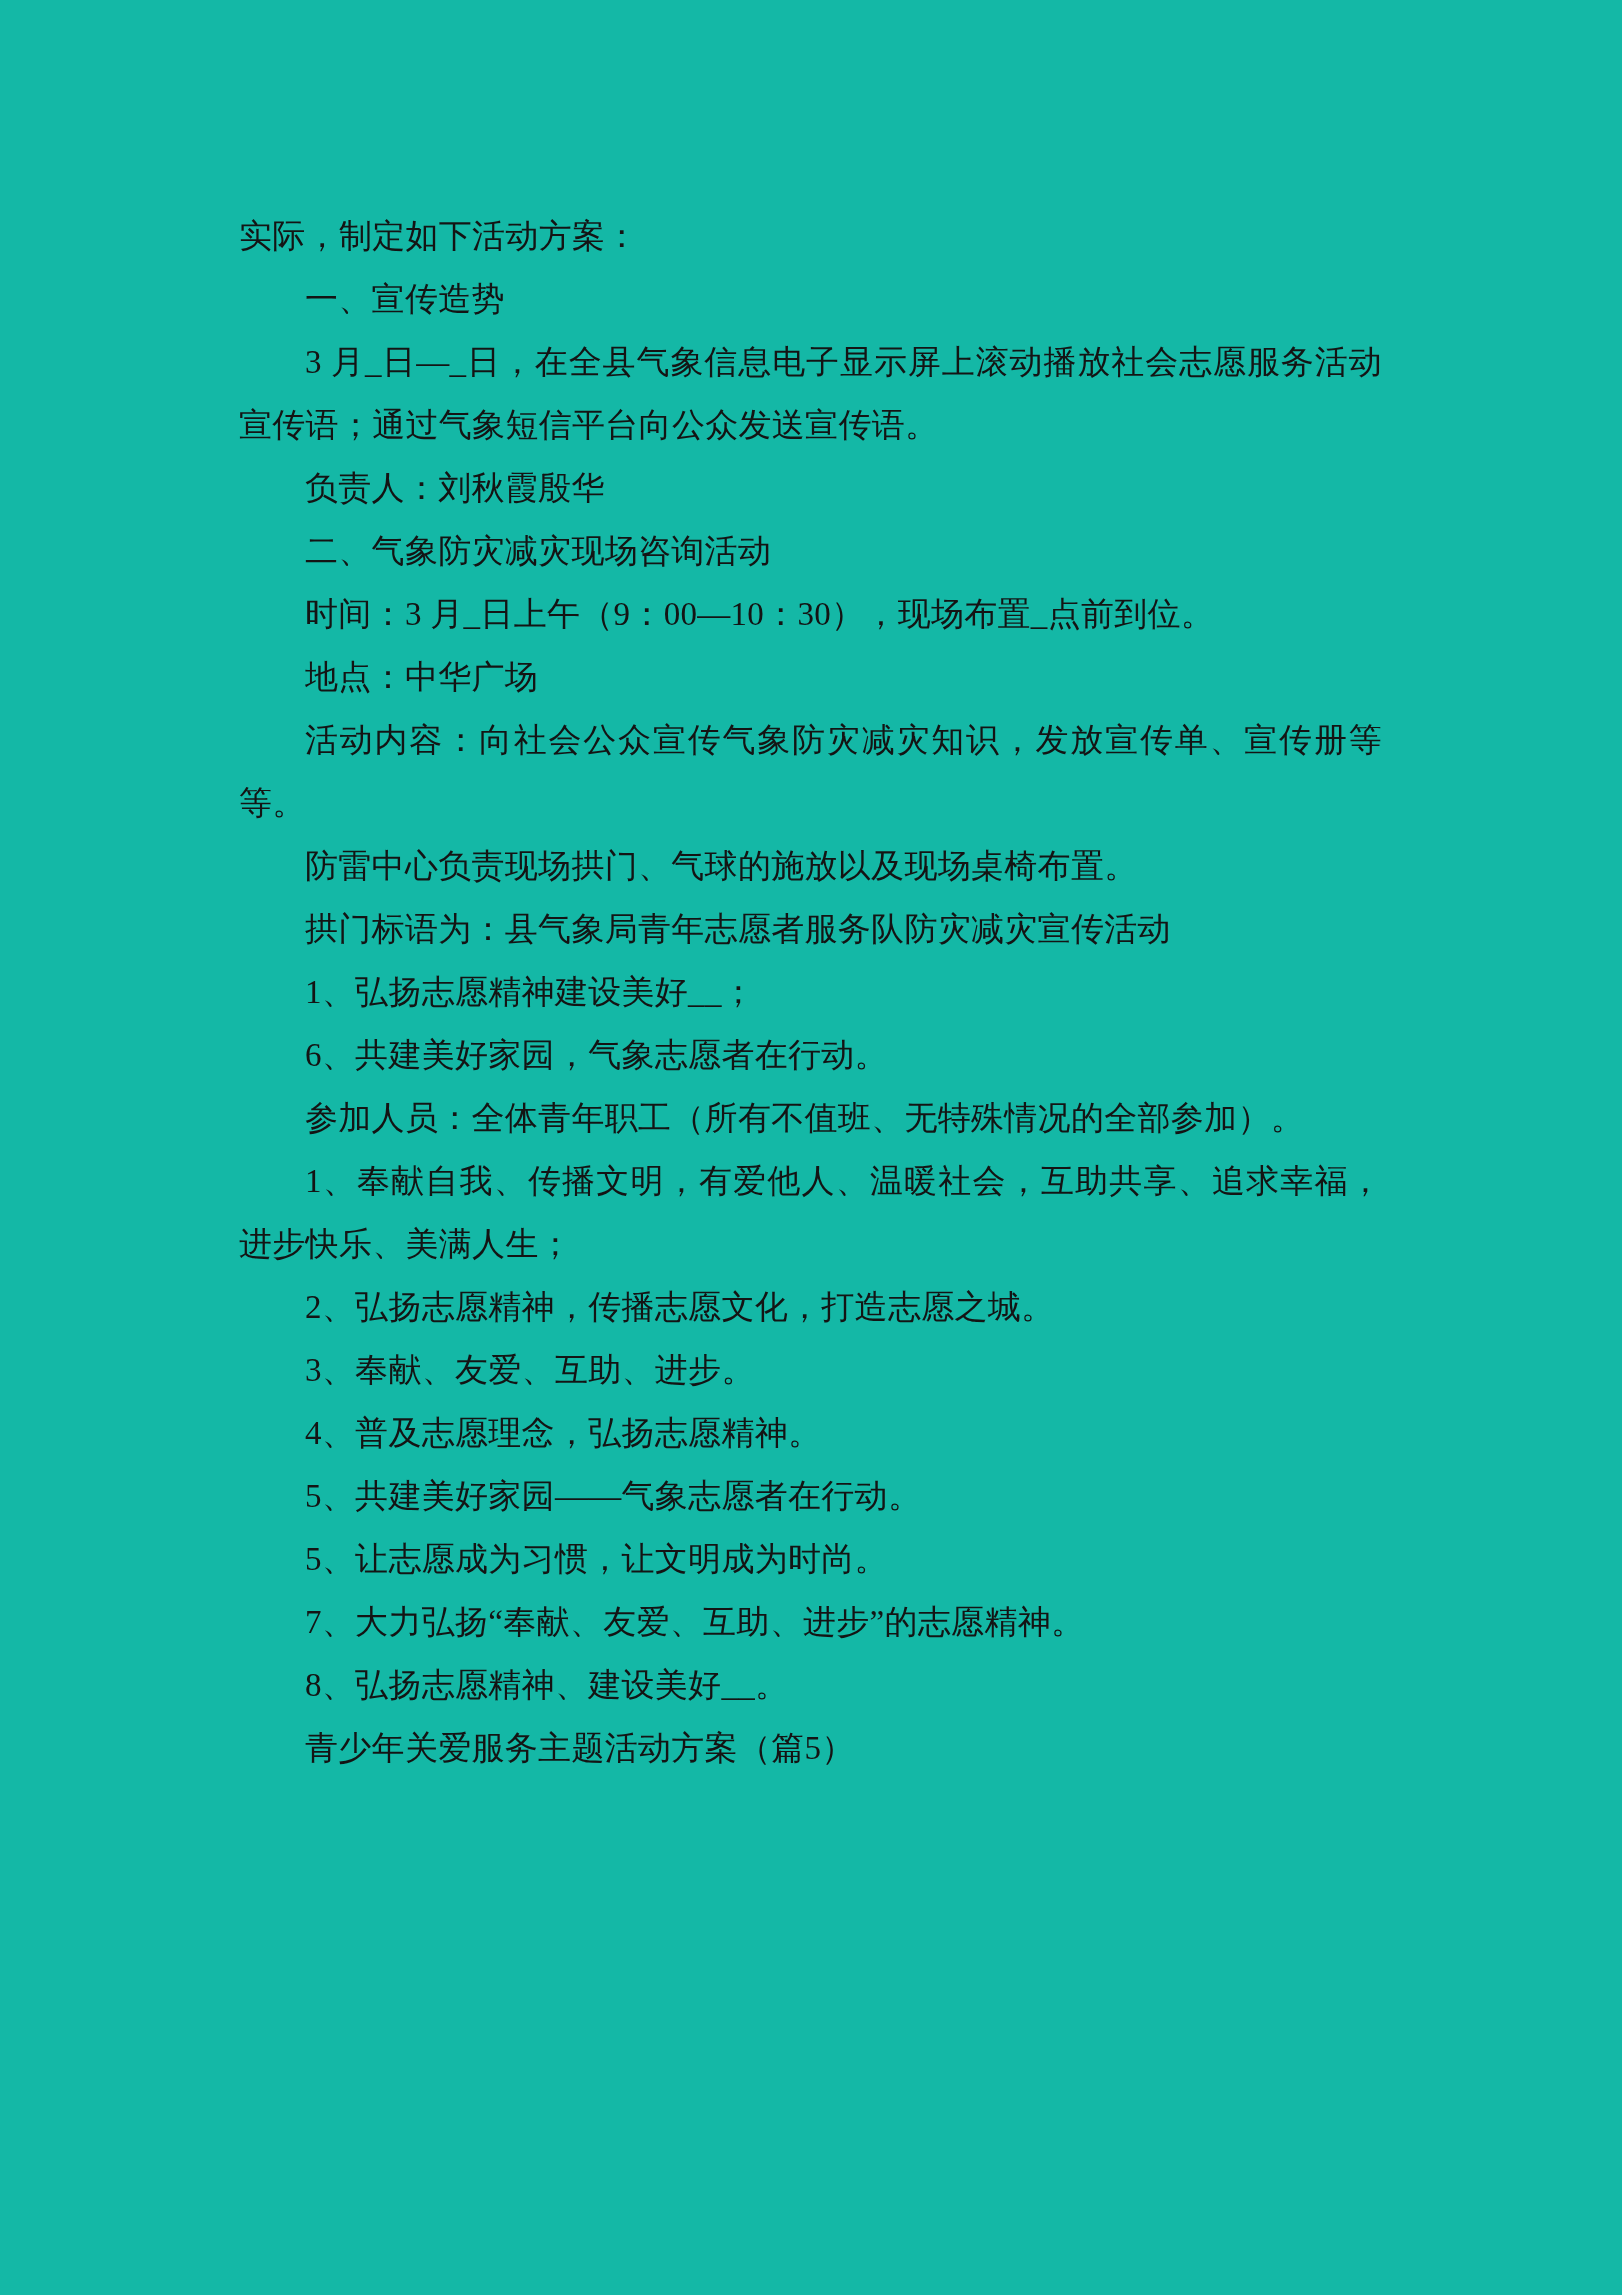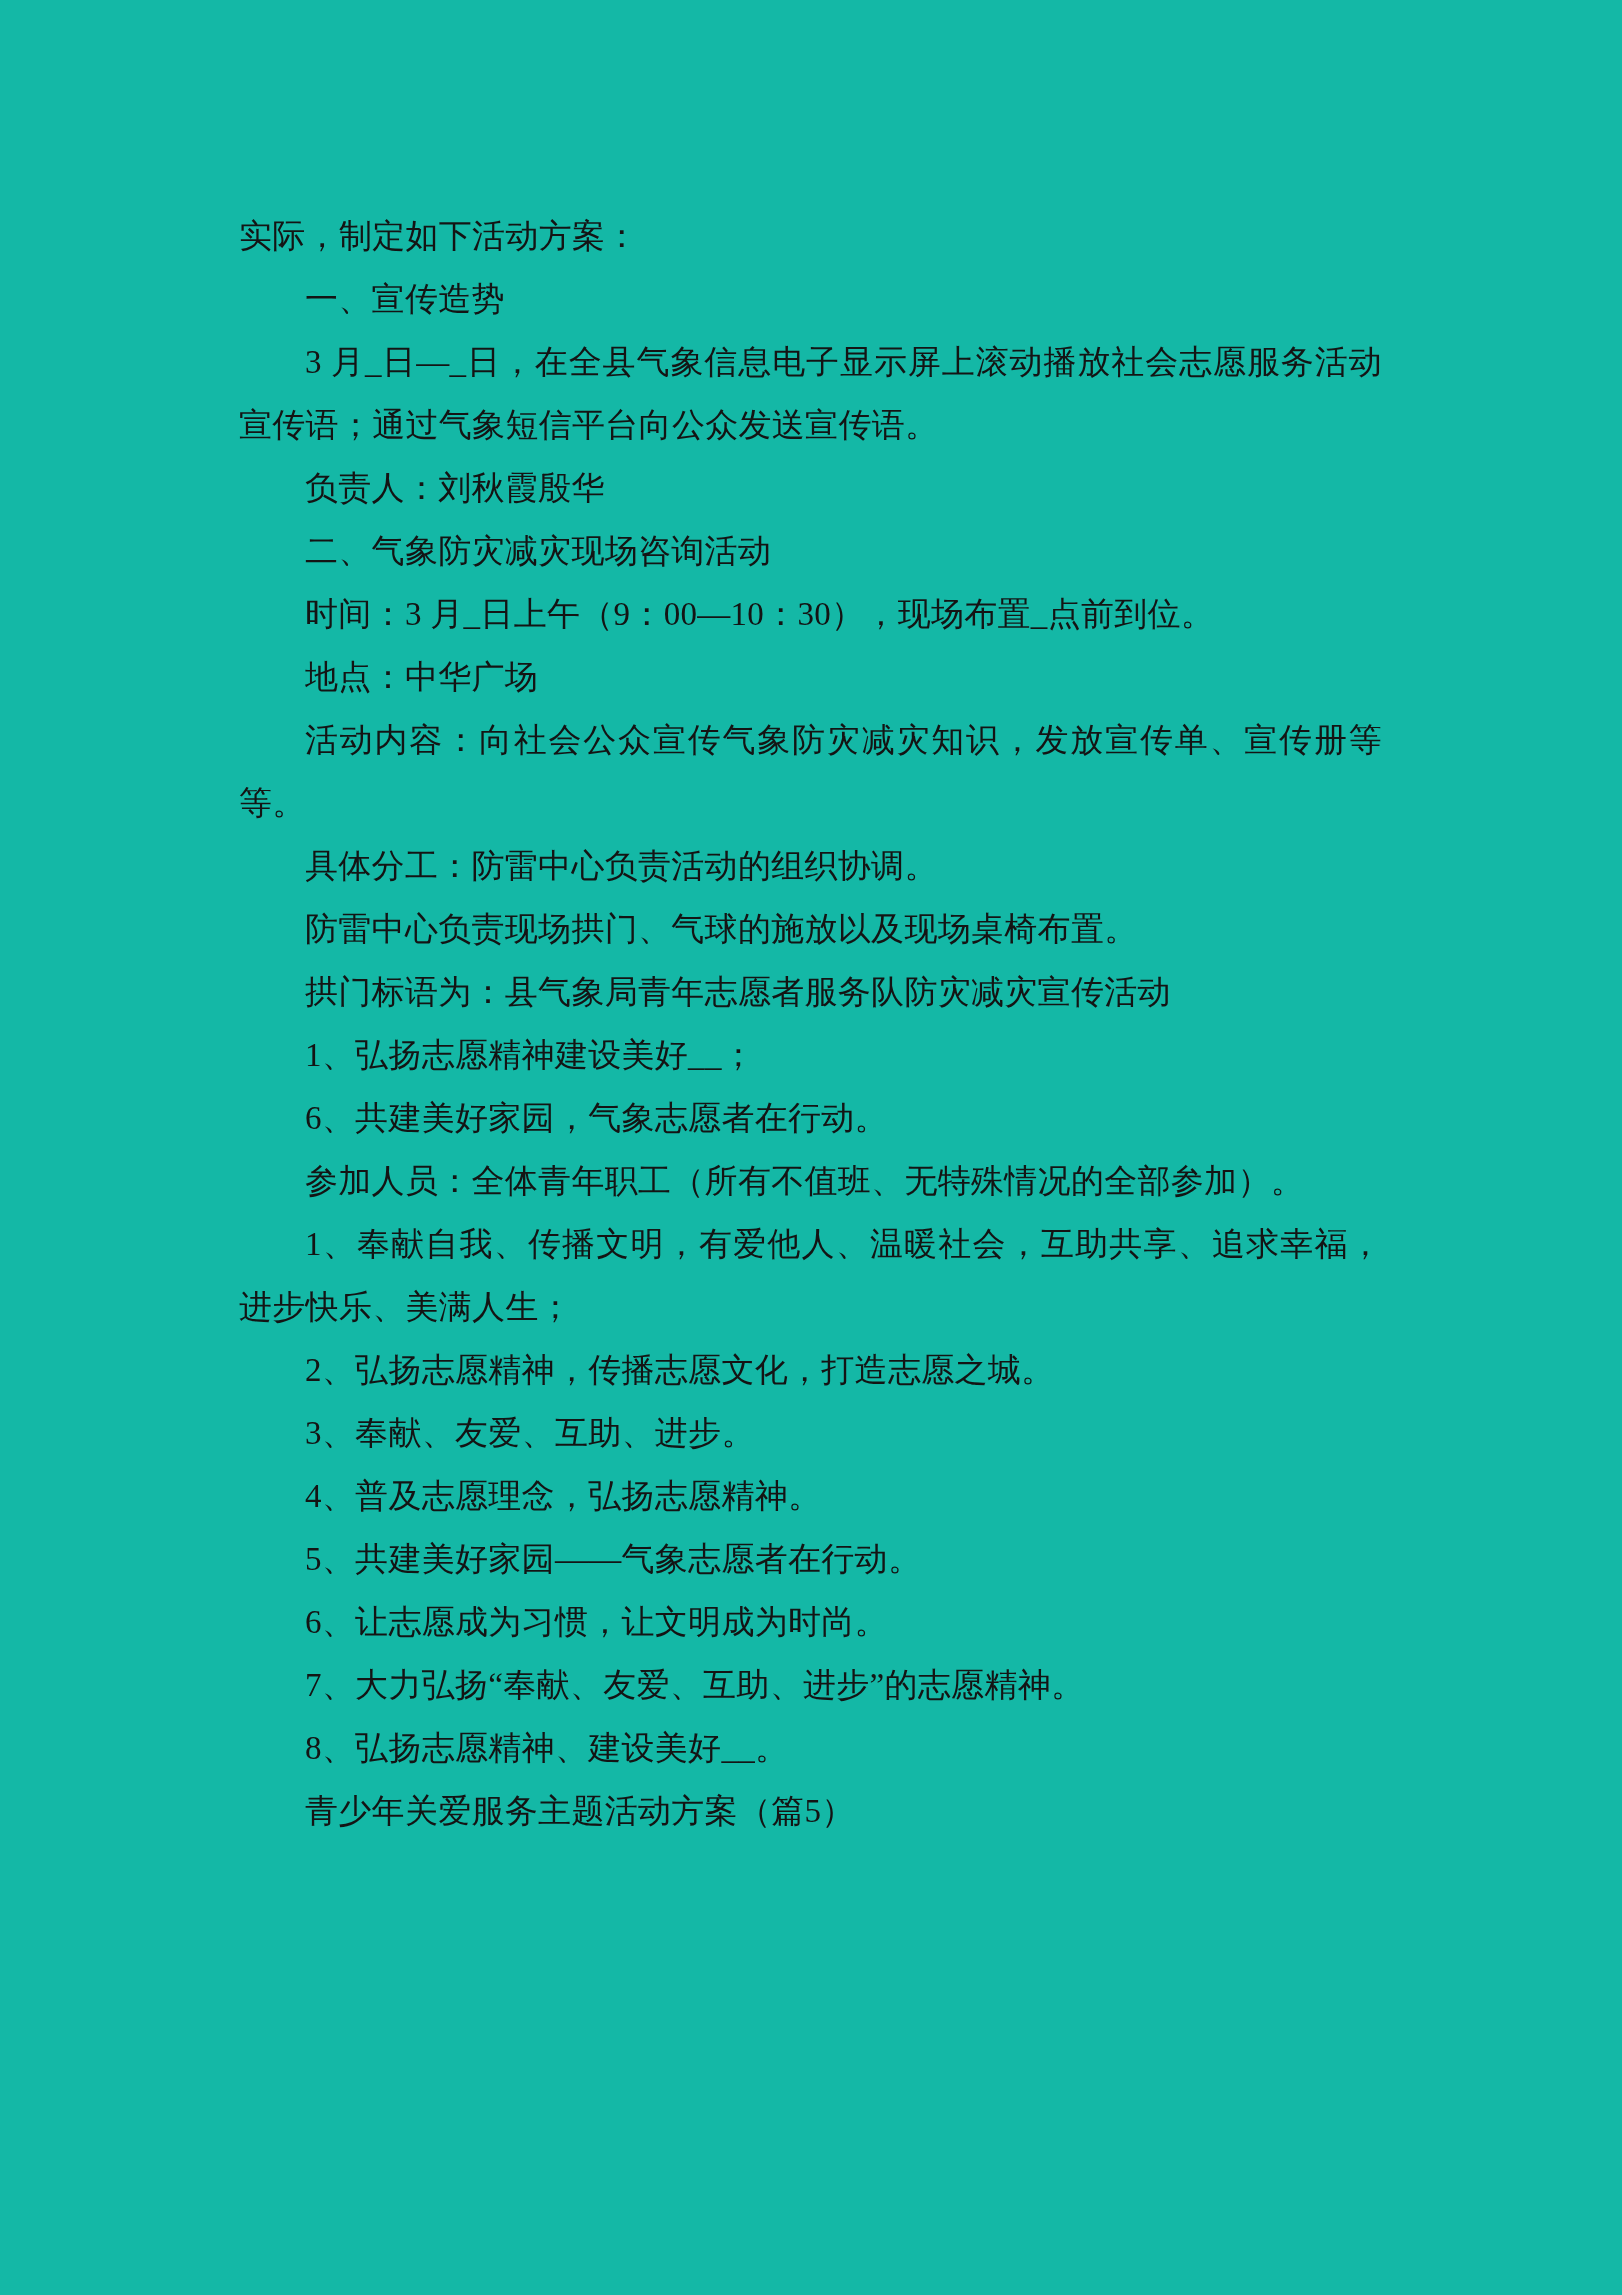--- a/index.html
+++ b/index.html
@@ -49,30 +49,29 @@
 <div class="page">
   <div class="content">
     <p class="flush">实际，制定如下活动方案：</p>
     <p>一、宣传造势</p>
     <p>3 月_日—_日，在全县气象信息电子显示屏上滚动播放社会志愿服务活动宣传语；通过气象短信平台向公众发送宣传语。</p>
     <p>负责人：刘秋霞殷华</p>
     <p>二、气象防灾减灾现场咨询活动</p>
     <p>时间：3 月_日上午（9：00—10：30），现场布置_点前到位。</p>
     <p>地点：中华广场</p>
     <p>活动内容：向社会公众宣传气象防灾减灾知识，发放宣传单、宣传册等等。</p>
-    <p>具体分工：防雷中心负责活动的组织协调。</p>
     <p>防雷中心负责现场拱门、气球的施放以及现场桌椅布置。</p>
     <p>拱门标语为：县气象局青年志愿者服务队防灾减灾宣传活动</p>
     <p>1、弘扬志愿精神建设美好__；</p>
     <p>6、共建美好家园，气象志愿者在行动。</p>
     <p>参加人员：全体青年职工（所有不值班、无特殊情况的全部参加）。</p>
     <p>1、奉献自我、传播文明，有爱他人、温暖社会，互助共享、追求幸福，进步快乐、美满人生；</p>
     <p>2、弘扬志愿精神，传播志愿文化，打造志愿之城。</p>
     <p>3、奉献、友爱、互助、进步。</p>
     <p>4、普及志愿理念，弘扬志愿精神。</p>
     <p>5、共建美好家园——气象志愿者在行动。</p>
-    <p>6、让志愿成为习惯，让文明成为时尚。</p>
+    <p>5、让志愿成为习惯，让文明成为时尚。</p>
     <p>7、大力弘扬“奉献、友爱、互助、进步”的志愿精神。</p>
     <p>8、弘扬志愿精神、建设美好__。</p>
     <p>青少年关爱服务主题活动方案（篇5）</p>
   </div>
 </div>
 
 
 </body></html>

